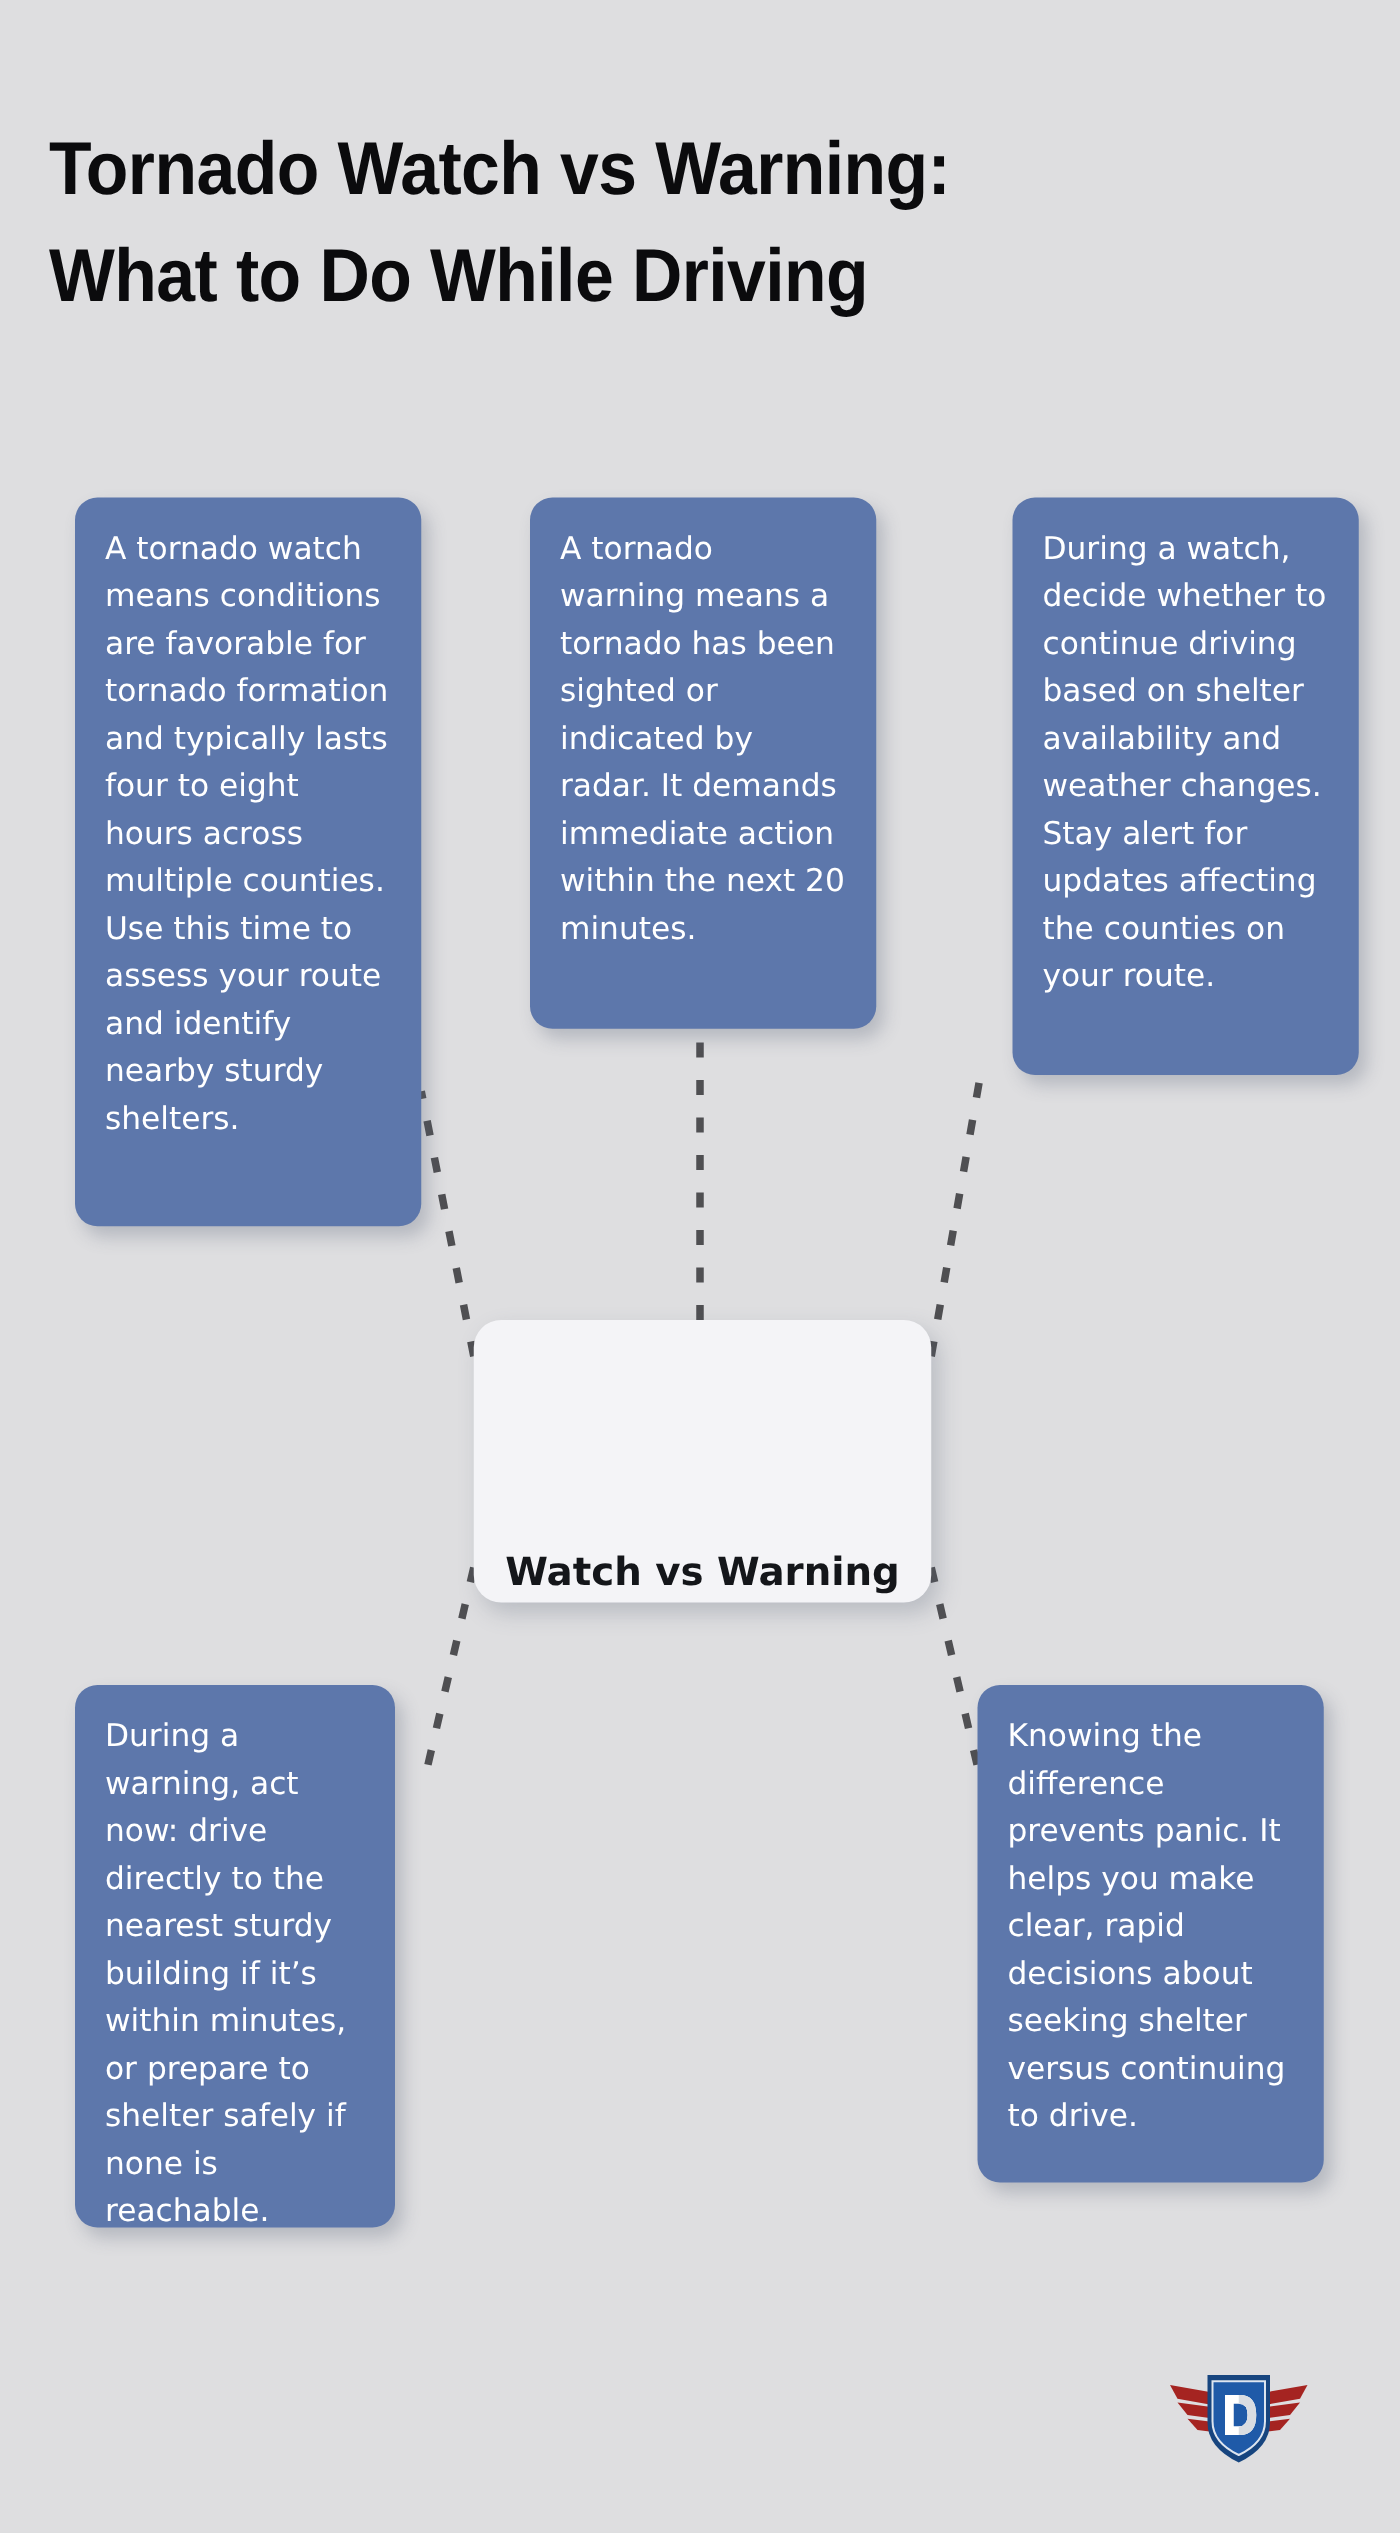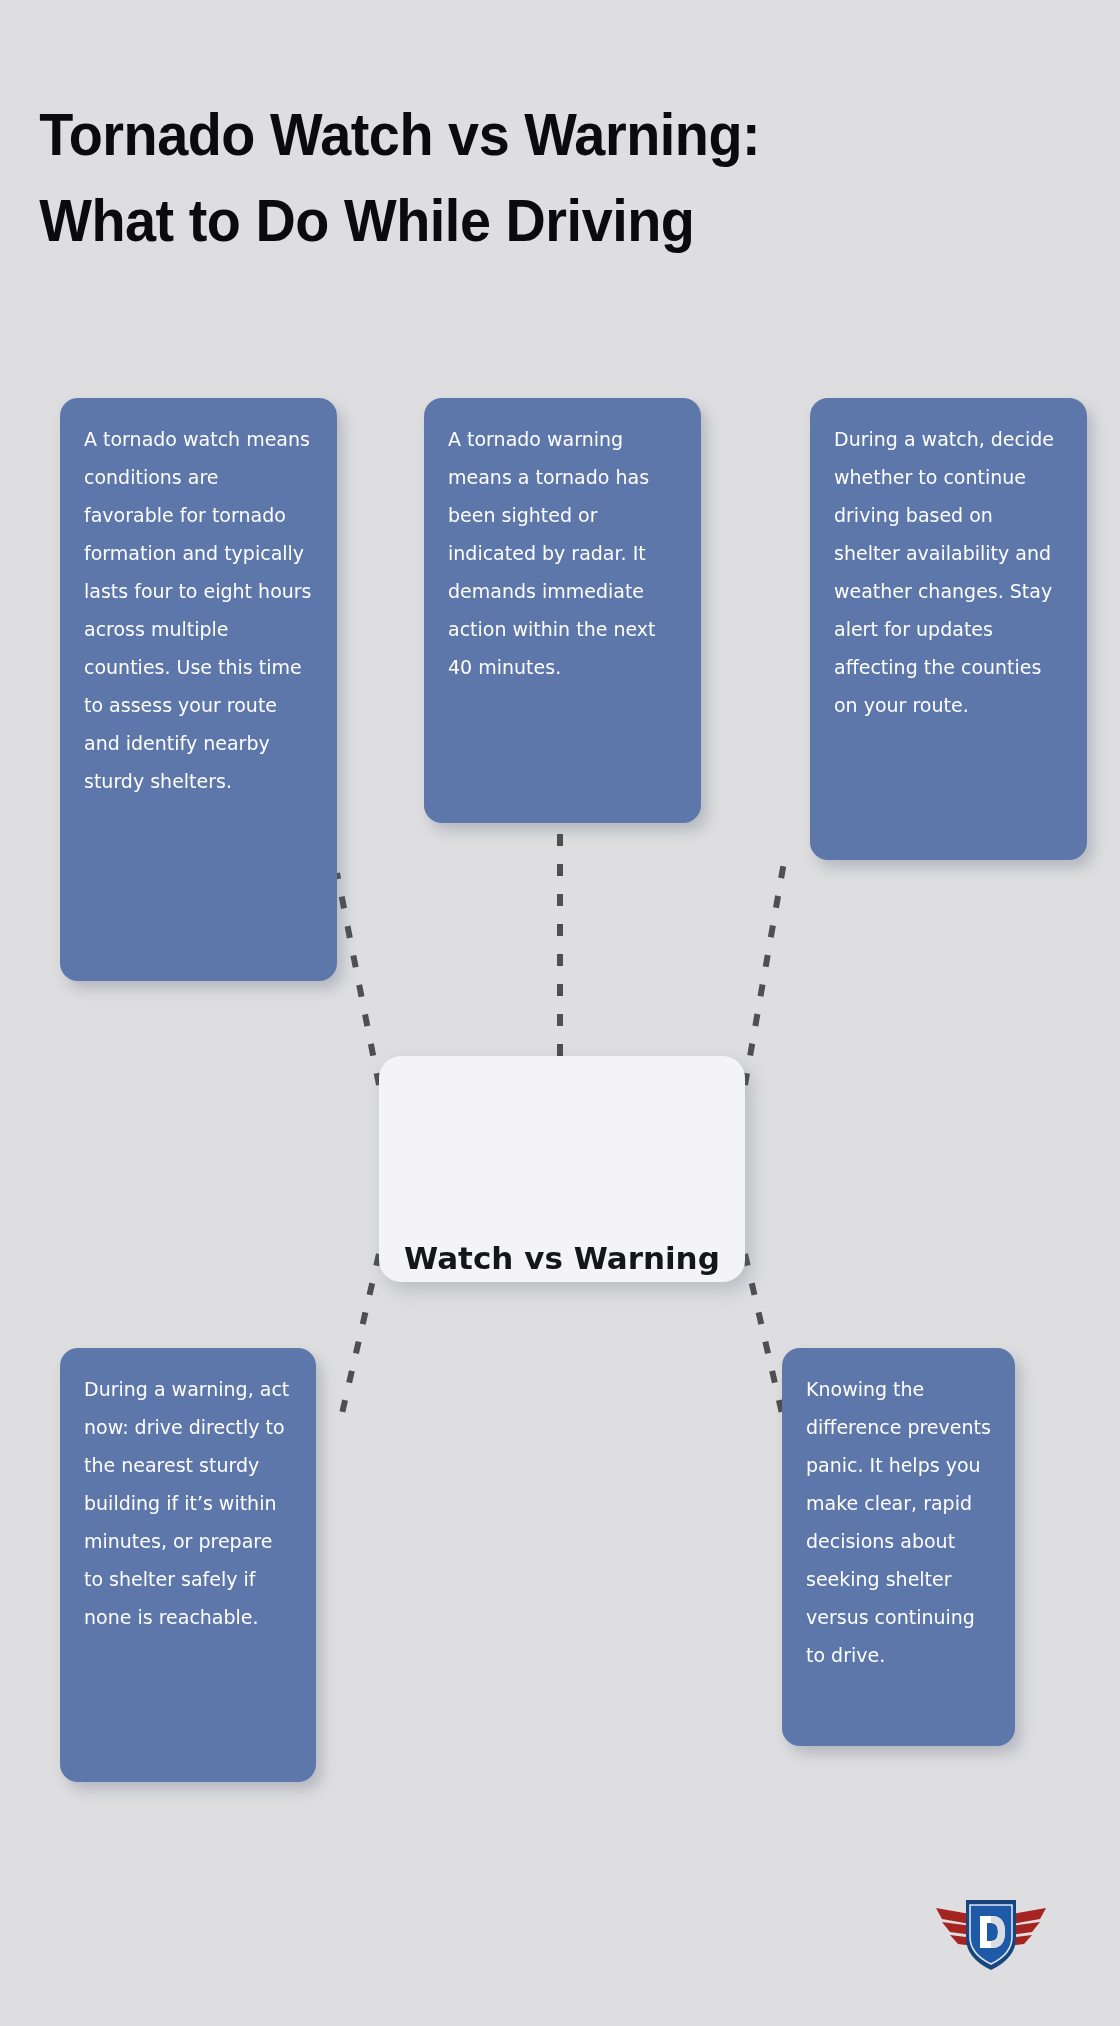--- a/index.html
+++ b/index.html
@@ -58,31 +58,31 @@
     background: #5d77ab;
     border-radius: 18px;
     box-sizing: border-box;
     padding: 22px 24px 20px 24px;
     box-shadow: 6px 8px 14px rgba(90, 100, 120, 0.30);
   }
   .card-text {
     display: block;
     color: #ffffff;
     font-family: "DejaVu Sans", sans-serif;
-    font-size: 19px;
+    font-size: 25px;
     line-height: 38px;
     font-weight: 400;
     word-break: normal;
   }
 
   #card-1 { left: 60px;  top: 398px;  width: 277px;  height: 583px; }
   #card-2 { left: 424px; top: 398px;  width: 277px;  height: 425px; }
   #card-3 { left: 782px; top: 398px;  width: 277px;  height: 462px; margin-left: 28px; }
   #card-4 { left: 60px;  top: 1348px; width: 256px;  height: 434px; }
-  #card-5 { left: 782px; top: 1348px; width: 233px;  height: 398px; }
+  #card-5 { left: 782px; top: 1348px; width: 277px;  height: 398px; }
 
   
   #center-node {
     position: absolute;
     left: 379px;
     top: 1056px;
     width: 366px;
     height: 226px;
     background: #f4f4f7;
     border-radius: 22px;
@@ -135,21 +135,21 @@
 
       <line x1="745" y1="1254" x2="784" y2="1422"></line>
     </g>
   </svg>
 
   <div class="card" id="card-1">
     <span class="card-text">A tornado watch means conditions are favorable for tornado formation and typically lasts four to eight hours across multiple counties. Use this time to assess your route and identify nearby sturdy shelters.</span>
   </div>
 
   <div class="card" id="card-2">
-    <span class="card-text">A tornado warning means a tornado has been sighted or indicated by radar. It demands immediate action within the next 40 minutes.</span>
+    <span class="card-text">A tornado warning means a tornado has been sighted or indicated by radar. It demands immediate action within the next 20 minutes.</span>
   </div>
 
   <div class="card" id="card-3">
     <span class="card-text">During a watch, decide whether to continue driving based on shelter availability and weather changes. Stay alert for updates affecting the counties on your route.</span>
   </div>
 
   <div class="card" id="card-4">
     <span class="card-text">During a warning, act now: drive directly to the nearest sturdy building if it’s within minutes, or prepare to shelter safely if none is reachable.</span>
   </div>
 

